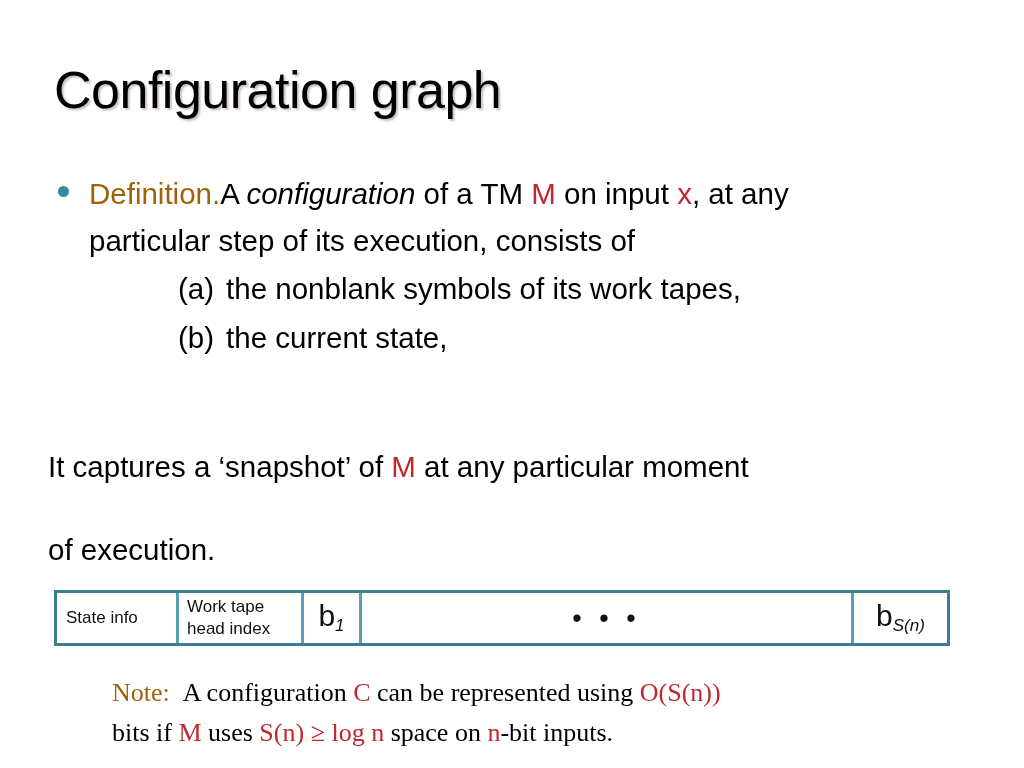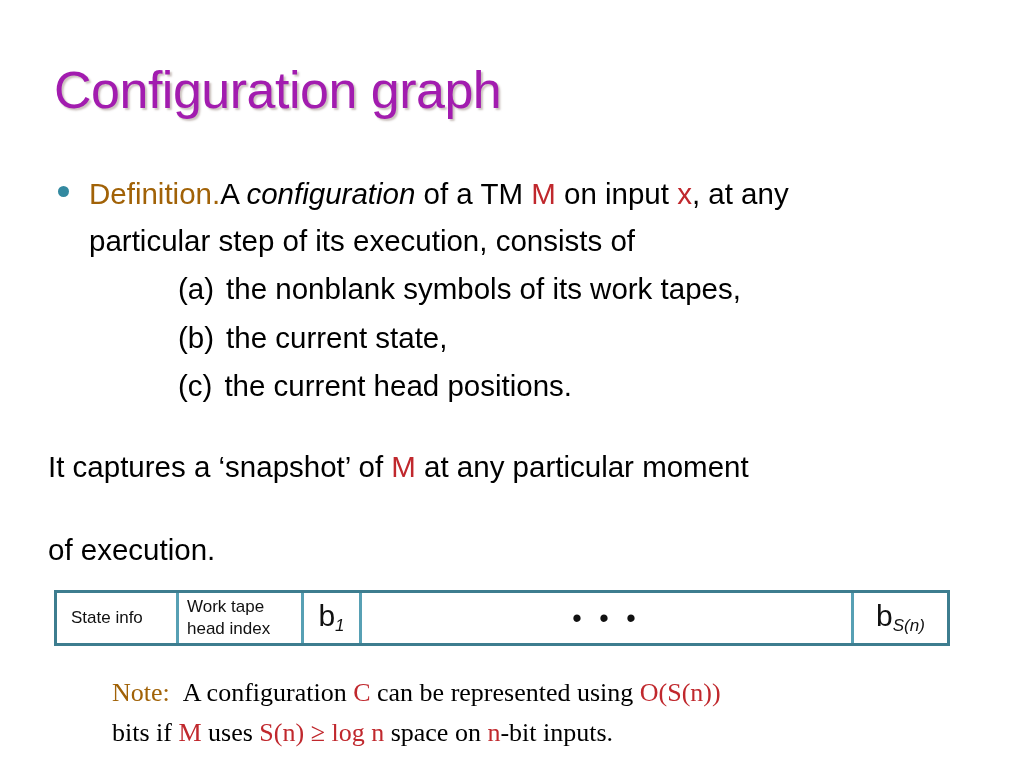--- a/index.html
+++ b/index.html
@@ -18,21 +18,21 @@
 
   
   #slide-title {
     position: absolute;
     left: 54px;
     top: 63px;
     font-size: 52px;
     line-height: 1.05;
     font-weight: 400;
     letter-spacing: -0.5px;
-    color: #a21caf;
+    color: #000000;
     text-shadow: 2px 2px 2px rgba(140,120,110,0.45);
     white-space: nowrap;
   }
 
   
   #body-block {
     position: absolute;
     left: 48px;
     top: 171px;
     width: 922px;
@@ -94,21 +94,21 @@
     border-right: 3px solid #57a0b4;
     display: flex;
     align-items: center;
     padding: 0 8px;
     font-size: 17px;
     line-height: 1.28;
     color: #111111;
     overflow: hidden;
   }
   .tape-cell:last-child { border-right: none; }
-  .c-state  { width: 122px; justify-content: flex-start; padding-left: 14px; }
+  .c-state  { width: 122px; justify-content: flex-start; padding-left: 9px; }
   .c-input  { width: 131px; }
   .c-work   { width: 125px; }
   .c-b1     { width: 58px; justify-content: center; }
   .c-dots   { flex: 1 1 auto; justify-content: center; }
   .c-bsn    { width: 93px; justify-content: center; }
 
   .cellwrap { display: block; }
   .bigb {
     font-size: 30px;
     line-height: 1;
@@ -151,23 +151,20 @@
     </div>
     <div class="def-line">particular step of its execution, consists of</div>
   </div>
 
   <div class="lettered">
     <span class="lbl">(a)</span><span>the nonblank symbols of its work tapes,</span>
   </div>
   <div class="lettered">
     <span class="lbl">(b)</span><span>the current state,</span>
   </div>
-  <div class="lettered">
-    <span class="lbl">(c)</span><span>the current head positions.</span>
-  </div>
 
 </div>
 
 <div id="captures-para">
   <span>It captures a ‘snapshot’ of </span><span class="red">M</span><span> at any particular moment</span>
   <div class="lastline">of execution.</div>
 </div>
 
 <div id="tape-table">
   <div class="tape-cell c-state">

